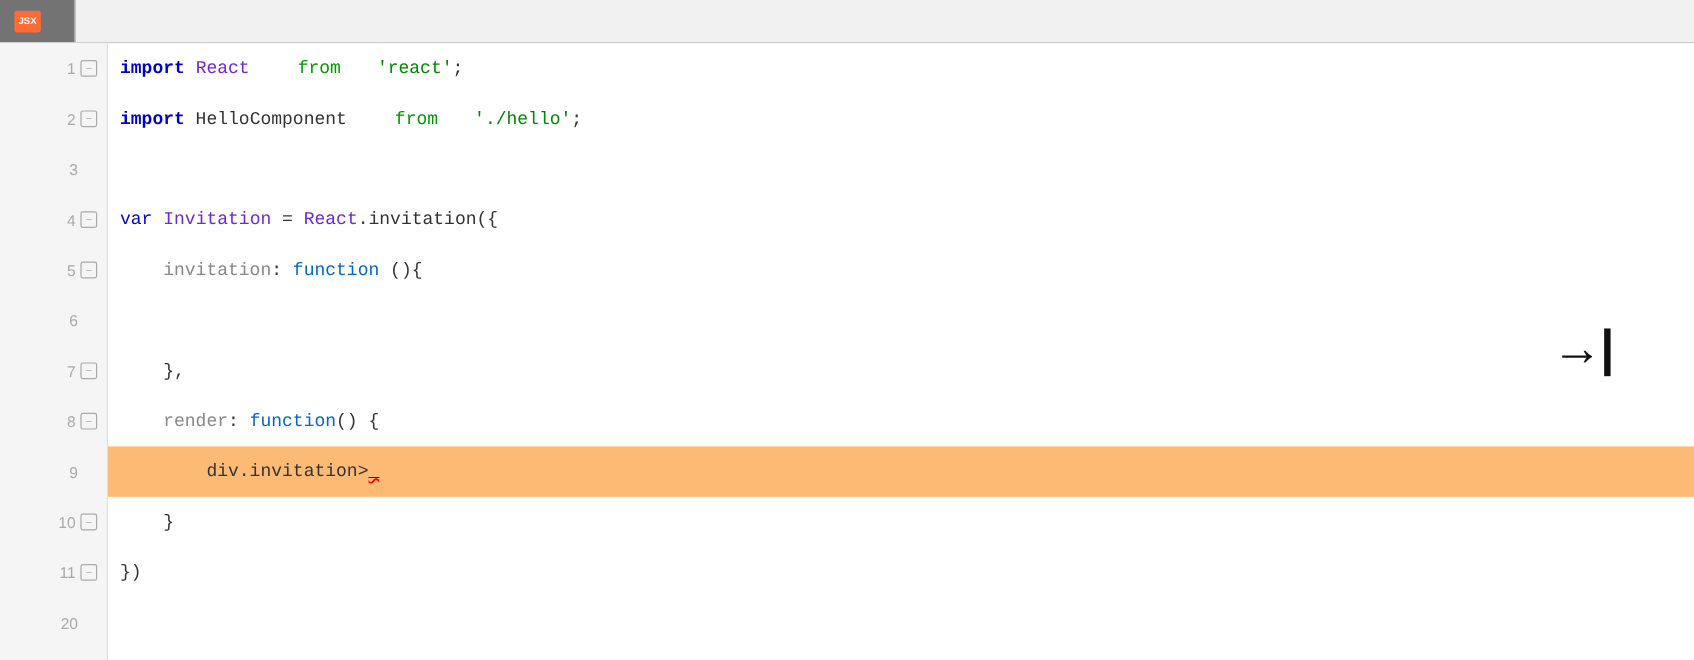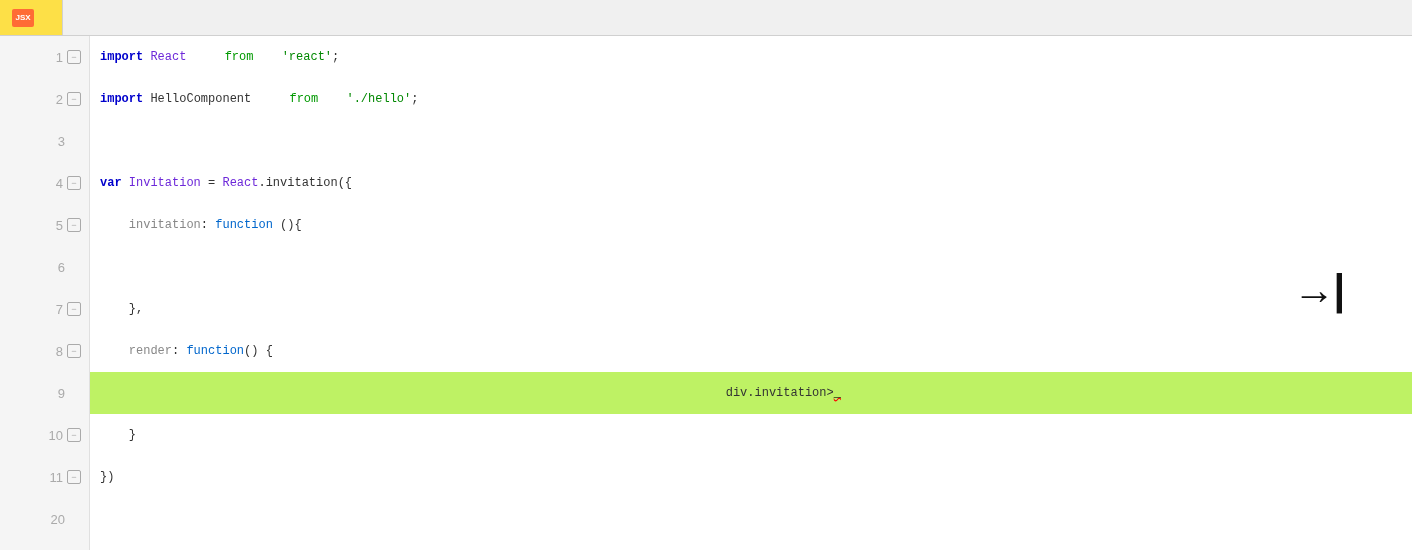--- a/index.html
+++ b/index.html
@@ -31,21 +31,21 @@
       height: 36px;
       border-bottom: 1px solid #d0d0d0;
       padding: 0;
     }
 
     .tab {
       display: flex;
       align-items: center;
       padding: 0 12px;
       height: 100%;
-      background: #fde047;
+      background: #737373;
       border-right: 1px solid #d0d0d0;
       gap: 6px;
       cursor: pointer;
     }
 
     .tab-icon {
       width: 22px;
       height: 18px;
       background: #ff6b35;
       border-radius: 2px;
@@ -131,34 +131,33 @@
       flex-direction: column;
       padding-left: 10px;
       position: relative;
     }
 
     .code-line {
       height: 42px;
       display: flex;
       align-items: center;
       white-space: pre;
-      font-size: 12px;
+      font-size: 15px;
       font-family: 'Courier New', Courier, monospace;
     }
 
     .code-line.highlighted {
-      background: #bef264;
+      background: #fdba74;
       margin-left: -10px;
       padding-left: 10px;
-      justify-content: center;
     }
 
     
     .kw-import  { color: #0000cc; font-weight: bold; }
-    .kw-var     { color: #0000cc; font-weight: bold; }
+    .kw-var     { color: #0000cc; font-weight: normal; }
     .kw-from    { color: #009900; margin-left: 31px; }
     .kw-function{ color: #0066cc; }
     .str        { color: #008800; margin-left: 21px; }
     .cls        { color: #6d28d9; }
     .plain      { color: #333333; }
     .prop       { color: #888888; }
 
     
     .arrow-icon {
       position: absolute;

